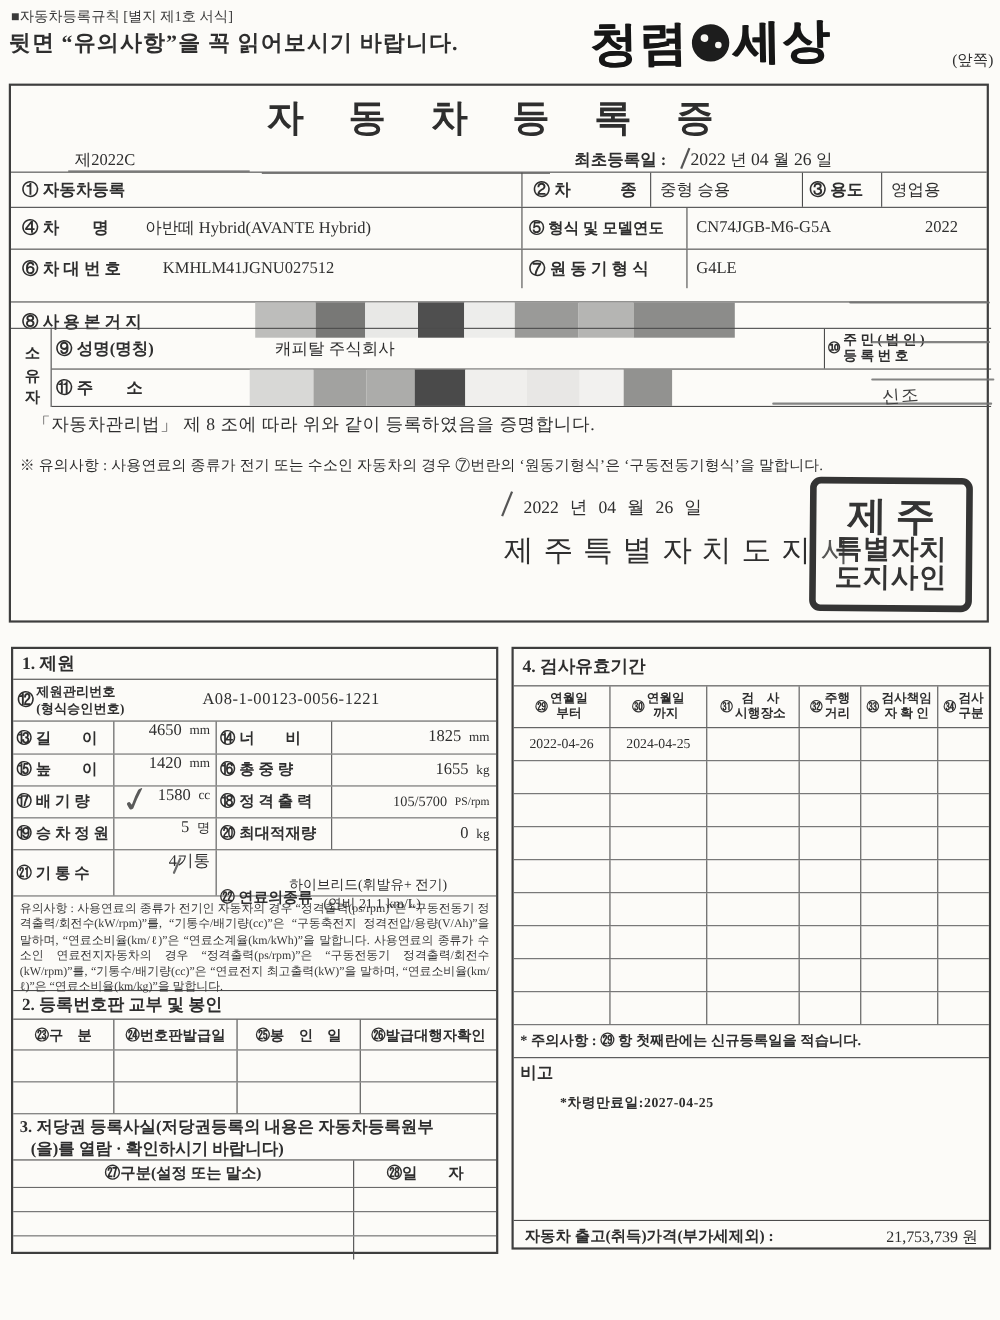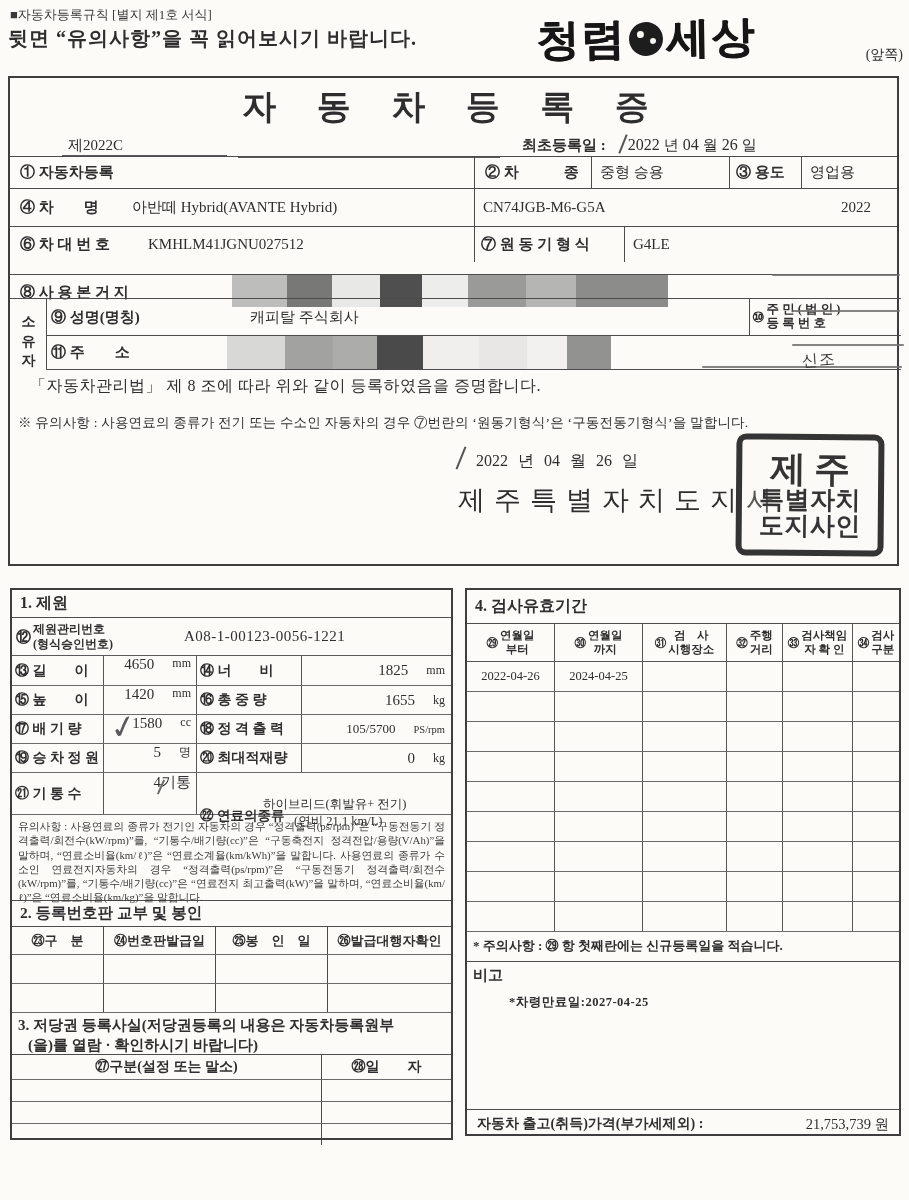--- a/index.html
+++ b/index.html
@@ -57,21 +57,21 @@
   .sp-title{height:28px;padding:3px 8px;font-size:16px;font-weight:bold;border-bottom:1.5px solid #4c4c4c;}
   .sp-row12{height:38px;display:flex;align-items:center;border-bottom:1.2px solid #5a5a5a;}
   .sp-row12 .l{width:150px;padding-left:4px;font-size:12px;font-weight:bold;line-height:1.2;display:flex;align-items:center;}
   .sp-row12 .l .num{font-size:15px;margin-right:2px;}
   .sp-row12 .v{flex:1;font-size:15px;padding-left:22px;letter-spacing:.5px;}
   .sp-grid{display:flex;border-bottom:1px solid #6a6a6a;align-items:center;}
   .sp-grid .c1{width:92px;padding-left:3px;font-size:14px;font-weight:bold;white-space:nowrap;border-right:1.2px solid #555;align-self:stretch;display:flex;align-items:center;}
   .sp-grid .c2{width:93px;border-right:1.2px solid #555;align-self:stretch;display:flex;align-items:flex-start;justify-content:flex-end;padding-right:5px;font-size:15px;}
   .sp-grid .c3{width:105px;padding-left:3px;font-size:14px;font-weight:bold;white-space:nowrap;border-right:1.2px solid #555;align-self:stretch;display:flex;align-items:center;}
   .sp-grid .c4{flex:1;display:flex;align-items:center;justify-content:flex-end;padding-right:6px;font-size:15px;}
-  .unit{font-size:12px;margin-left:18px;}
+  .unit{font-size:12px;margin-left:7px;}
   .sp-note{height:86px;padding:4px 6px;font-size:10.8px;line-height:1.32;text-align:justify;border-bottom:1.5px solid #4c4c4c;color:#383838;}
   .s2-title{height:26px;padding:2px 8px;font-size:15.5px;font-weight:bold;border-bottom:1.5px solid #4c4c4c;}
   .tbl-row{display:flex;border-bottom:1px solid #6a6a6a;align-items:center;}
   .hc{display:flex;align-items:center;justify-content:center;font-size:13px;font-weight:bold;align-self:stretch;}
   .s3-title{height:42px;padding:2px 6px;font-size:15px;font-weight:bold;line-height:1.35;border-bottom:1.5px solid #4c4c4c;}
   .in-title{height:34px;padding:6px 8px;font-size:16px;font-weight:bold;border-bottom:1.5px solid #4c4c4c;}
   .in-head{height:38px;display:flex;border-bottom:1px solid #555;}
   .in-head .h{display:flex;align-items:center;justify-content:center;gap:2px;border-right:1.2px solid #555;font-size:11.5px;font-weight:bold;}
   .in-head .h:last-child{border-right:none;}
   .in-head .stack{display:flex;flex-direction:column;align-items:center;line-height:1.15;}
@@ -130,20 +130,23 @@
       <div class="cell" style="flex:1;">
         <span class="val" style="padding-left:8px;">영업용</span>
       </div>
     </div>
 
     <div class="abs frow" style="top:110px;height:38px;">
       <div class="cell br" style="width:465px;">
         <span class="lbl" style="width:122px;">④ 차　　명</span>
         <span class="val">아반떼 Hybrid(AVANTE Hybrid)</span>
       </div>
+      <div class="cell br" style="width:150px;">
+        <span class="lbl" style="padding-left:6px;white-space:normal;font-size:14px;">⑤ 형식 및 모델연도</span>
+      </div>
       <div class="cell" style="flex:1;justify-content:space-between;padding:0 26px 0 8px;">
         <span class="val">CN74JGB-M6-G5A</span>
         <span class="val">2022</span>
       </div>
     </div>
 
     <div class="abs frow" style="top:148px;height:36px;">
       <div class="cell br" style="width:465px;">
         <span class="lbl" style="width:138px;">⑥ 차 대 번 호</span>
         <span class="val">KMHLM41JGNU027512</span>

